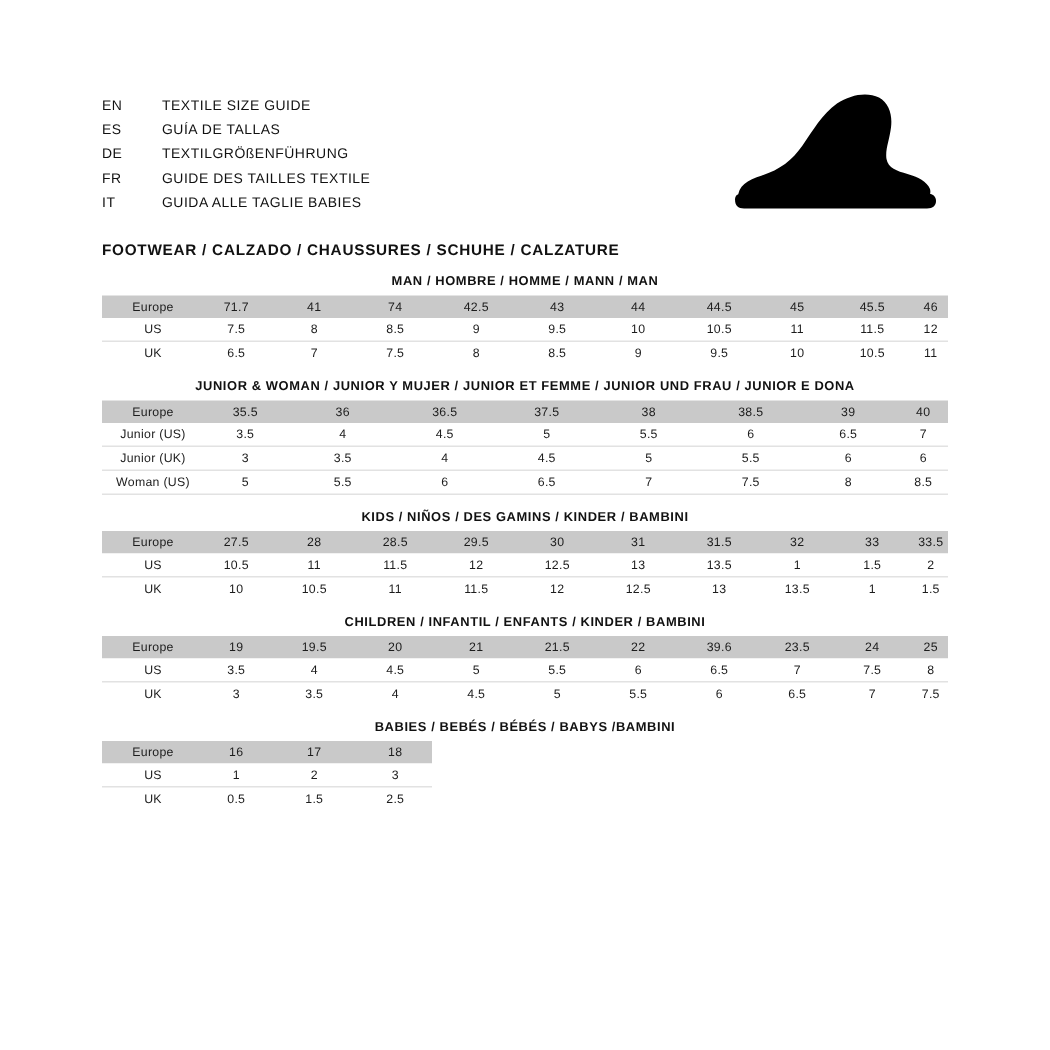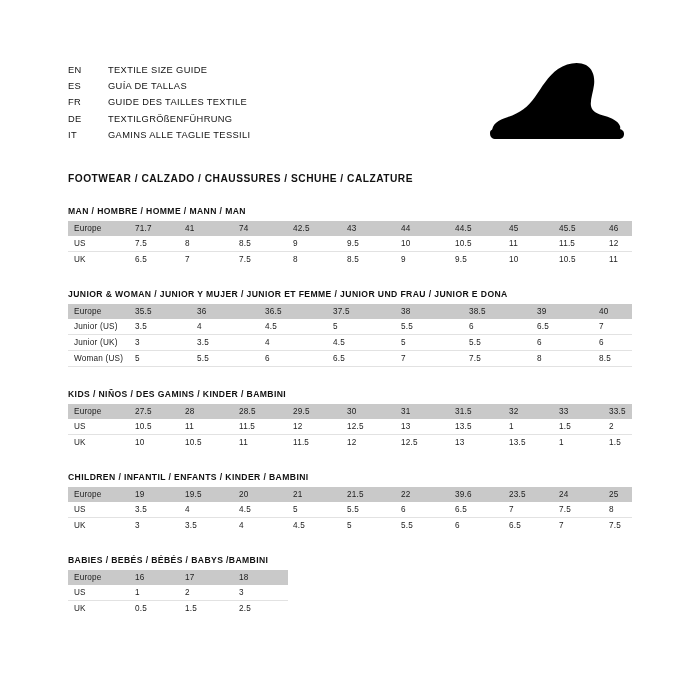--- a/index.html
+++ b/index.html
@@ -53,30 +53,31 @@
     top: -8px;
     right: 6px;
     width: 190px;
     height: 92px;
   }
   .shoe-wrap svg {
     display: block;
   }
 
   .category-title {
-    margin-top: 15px;
+    margin-top: 4px;
     font-size: 10.2px;
     font-weight: bold;
     letter-spacing: 0.5px;
     color: #111111;
   }
 
   
   .section {
-    margin-top: 22px;
+    margin-top: 9px;
+    text-align: center;
   }
   .section-title {
     font-size: 8.6px;
     font-weight: bold;
     letter-spacing: 0.4px;
     color: #111111;
     margin-bottom: 5px;
     white-space: nowrap;
   }
   table.size-table {
@@ -120,30 +121,30 @@
     <ul class="lang-list">
       <li class="lang-row">
         <span class="lang-code">EN</span>
         <span class="lang-title">TEXTILE SIZE GUIDE</span>
       </li>
       <li class="lang-row">
         <span class="lang-code">ES</span>
         <span class="lang-title">GUÍA DE TALLAS</span>
       </li>
       <li class="lang-row">
+        <span class="lang-code">DE</span>
+        <span class="lang-title">TEXTILGRÖßENFÜHRUNG</span>
+      </li>
+      <li class="lang-row">
         <span class="lang-code">FR</span>
         <span class="lang-title">GUIDE DES TAILLES TEXTILE</span>
       </li>
       <li class="lang-row">
-        <span class="lang-code">DE</span>
-        <span class="lang-title">TEXTILGRÖßENFÜHRUNG</span>
-      </li>
-      <li class="lang-row">
         <span class="lang-code">IT</span>
-        <span class="lang-title">GAMINS ALLE TAGLIE TESSILI</span>
+        <span class="lang-title">GUIDA ALLE TAGLIE BABIES</span>
       </li>
     </ul>
 
     <div class="shoe-wrap">
       <svg viewBox="0 0 190 92" width="190" height="92" aria-hidden="true">
         <path fill="#000000" d="M56 78 C56 70 62 66 72 63 C84 59 92 53 99 43 C106 33 112 22 122 15 C131 9 142 7 150 11 C157 15 159 23 158 31 C157 39 154 46 155 52 C156 58 162 60 169 62 C176 64 182 67 184 72 C185 76 183 78 179 78 Z"></path>
         <path fill="#000000" d="M54 79 C54 76 56 75 60 75 L182 75 C186 75 188 77 188 80 C188 83 186 85 182 85 L60 85 C56 85 54 83 54 79 Z"></path>
       </svg>
     </div>
   </div>

